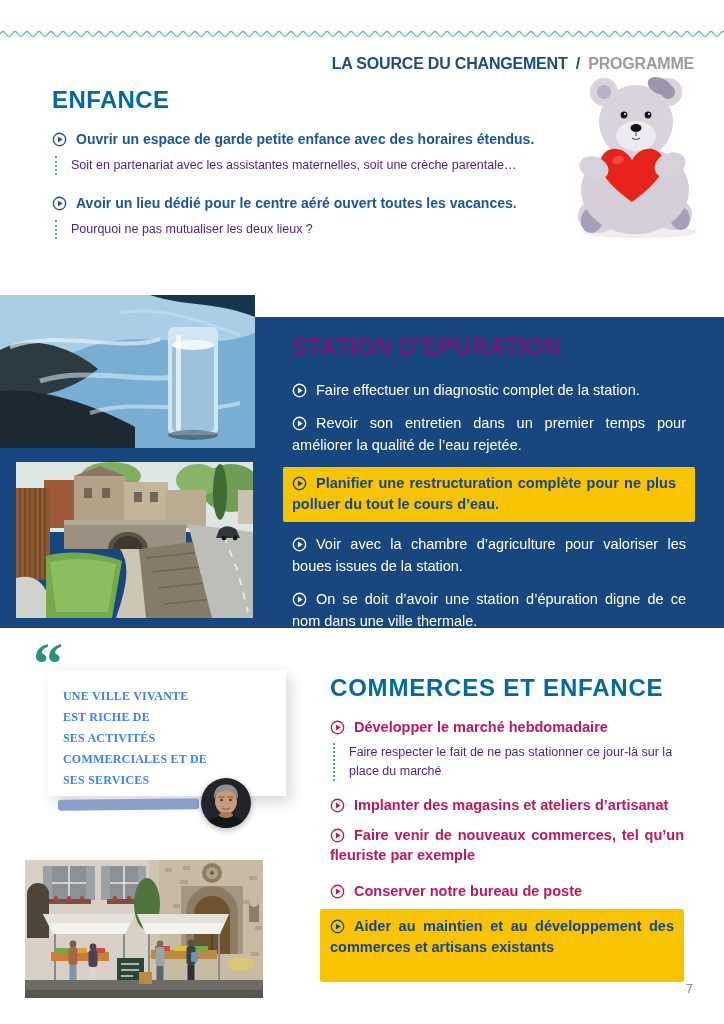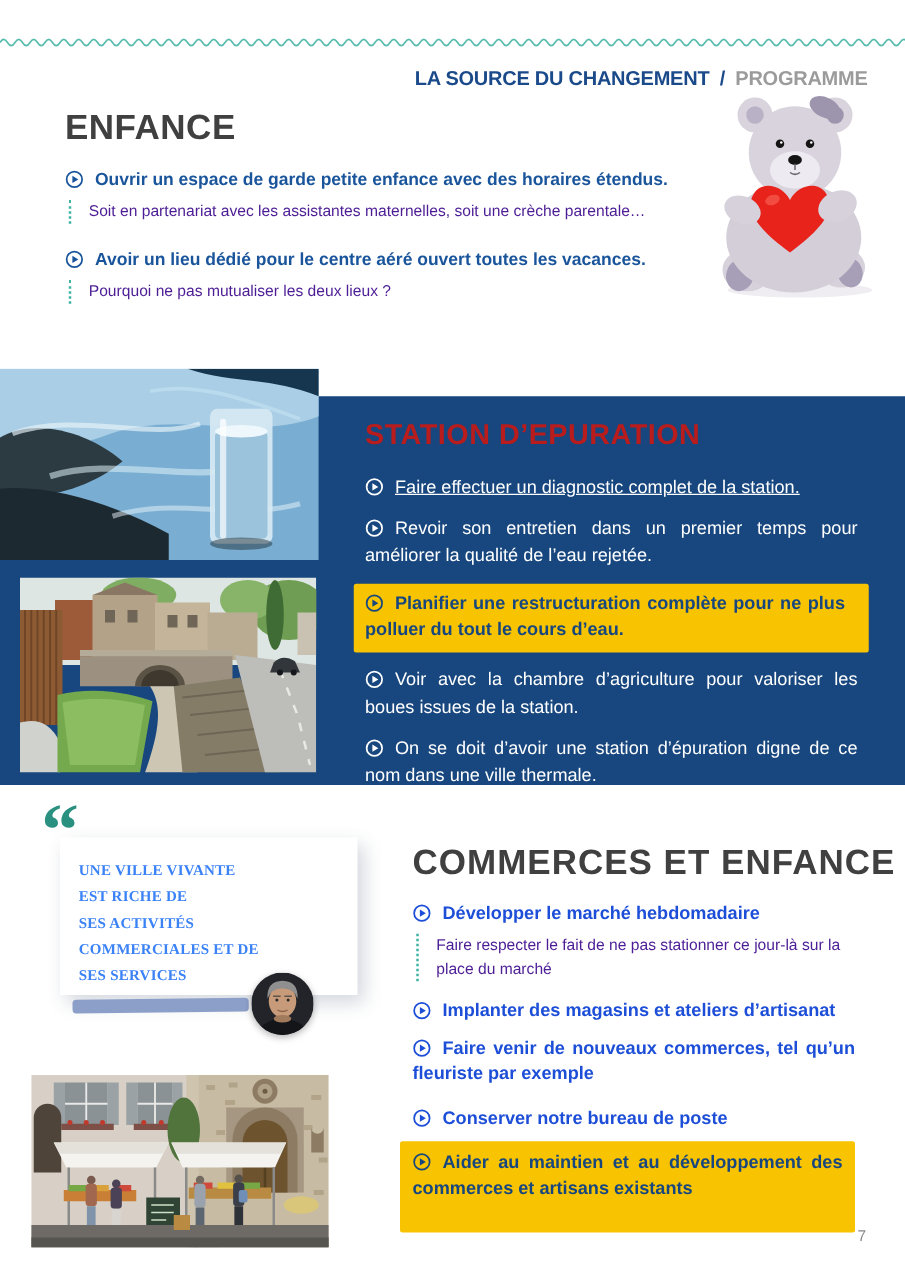--- a/index.html
+++ b/index.html
@@ -8,21 +8,21 @@
 
   
   .header{position:absolute;top:7px;right:30px;font-size:16px;font-weight:700;
           letter-spacing:-0.2px;white-space:nowrap;margin-top:48px;}
   .header .brand{color:#1b4a8a;}
   .header .sep{color:#1b4a8a;margin:0 4px;}
   .header .section{color:#9b9b9b;}
   .wave{position:absolute;top:28px;left:0;width:724px;height:12px;}
 
   
-  .sec-title{font-size:28px;font-weight:800;color:#404040;letter-spacing:0.4px;
+  .sec-title{font-size:24px;font-weight:800;color:#0369a1;letter-spacing:0.4px;
              margin:0;white-space:nowrap;}
 
   
   .pi{vertical-align:-2.5px;margin-right:9px;}
 
   
   .b-item{color:#1a559c;font-weight:700;font-size:14px;line-height:21px;margin-top:15px;}
   .note{margin:6px 0 0 3px;border-left:2px dotted #3eb3a4;padding-left:14px;
         color:#4c1d95;font-size:12.5px;line-height:19px;font-weight:400;}
 
@@ -30,45 +30,45 @@
 
   
   .teddy{position:absolute;left:540px;top:70px;width:184px;height:172px;}
 
   
   .panel{position:absolute;left:0;top:317px;width:724px;height:311px;background:#17477e;}
   .photo-water{position:absolute;left:0;top:295px;width:255px;height:153px;}
   .photo-village{position:absolute;left:16px;top:462px;width:237px;height:156px;}
 
   .station{position:absolute;left:292px;top:334px;width:394px;}
-  .station .sec-title{color:#b91c1c;font-size:23px;margin-bottom:18px;}
+  .station .sec-title{color:#701a75;font-size:23px;margin-bottom:18px;}
   .p-item{color:#ffffff;font-size:14.5px;line-height:22px;font-weight:500;
           margin-top:11px;text-align:justify;}
-  .p-item.first{margin-top:8px;text-decoration:underline;}
+  .p-item.first{margin-top:8px;}
   .p-item.hl{background:#f8c301;color:#17477e;font-weight:700;border-radius:2px;
              padding:6px 19px 7px 9px;margin-left:-9px;margin-right:-9px;line-height:21px;}
 
   
   .quote-mark{position:absolute;left:33px;top:634px;font-family:"Liberation Serif",serif;
               font-size:60px;font-weight:700;color:#2a9181;line-height:1;}
   .quote-card{position:absolute;left:48px;top:670px;width:238px;height:126px;background:#fff;
               box-shadow:5px 6px 14px rgba(40,60,90,0.20);box-sizing:border-box;
               padding:16px 0 0 15px;}
   .quote-text{font-family:"Liberation Serif",serif;font-weight:700;color:#3b82f6;
               font-size:12px;line-height:21px;letter-spacing:0.2px;}
   .quote-bar{position:absolute;left:58px;top:799px;width:141px;height:11px;background:#8c9fc9;
              border-radius:3px;transform:rotate(-0.6deg);}
   .portrait{position:absolute;left:201px;top:778px;width:50px;height:50px;border-radius:50%;
             overflow:hidden;box-shadow:0 2px 6px rgba(0,0,0,0.3);}
   .portrait svg{display:block;}
 
   
   .commerces{position:absolute;left:330px;top:674px;width:354px;}
   .commerces .sec-title{letter-spacing:0.8px;}
-  .c-item{color:#1d4ed8;font-weight:700;font-size:14.5px;line-height:20px;text-align:justify;}
+  .c-item{color:#be185d;font-weight:700;font-size:14.5px;line-height:20px;text-align:justify;}
   .mt1{margin-top:15px;} .mtn{margin-top:6px;} .mt2{margin-top:14px;}
   .mt3{margin-top:10px;} .mt4{margin-top:16px;} .mt5{margin-top:8px;}
   .c-item.hl{background:#f8c301;color:#17477e;border-radius:2px;line-height:21px;
              padding:7px 10px 24px 10px;margin-left:-10px;margin-right:0;}
 
   .photo-market{position:absolute;left:25px;top:860px;width:238px;height:138px;}
 
   .pagenum{position:absolute;left:686px;top:982px;font-size:12.5px;color:#8a8a8a;}
   svg{display:block;}
   .inline-svg{display:inline;}

